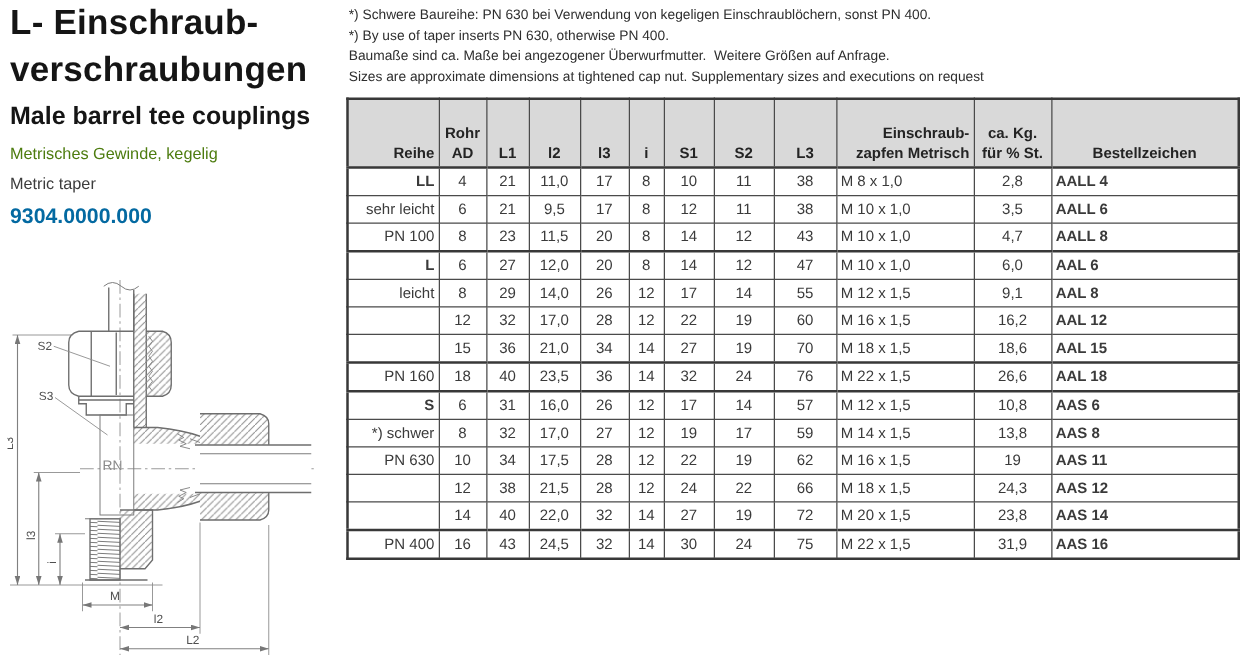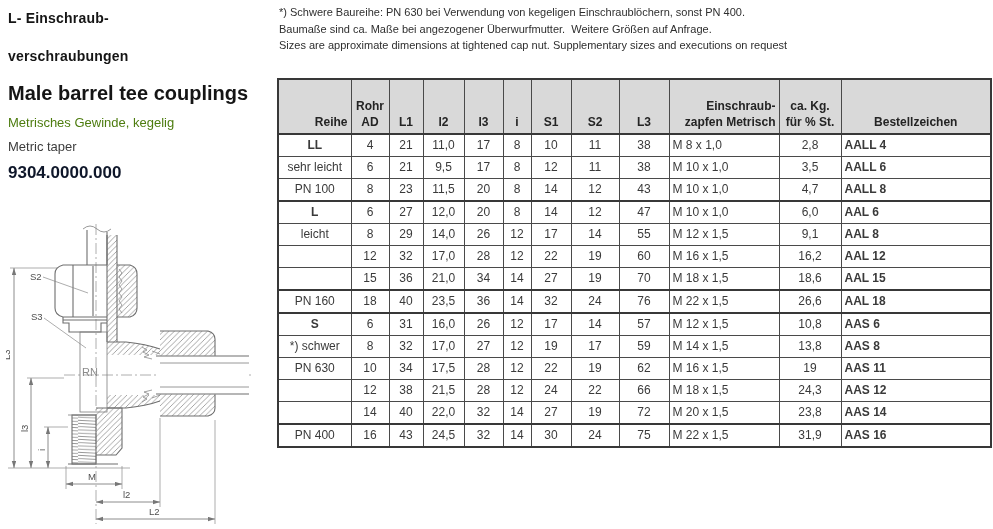--- a/index.html
+++ b/index.html
@@ -7,26 +7,26 @@
   body {
     position:relative;
     background:#ffffff;
     font-family:"Liberation Sans", sans-serif;
     overflow:hidden;
     color:#222;
   }
 
   
   .title-block { position:absolute; left:8px; top:6px; width:262px; }
-  .title-line { font-size:14px; font-weight:bold; color:#151515; line-height:24px; letter-spacing:0.2px; }
+  .title-line { font-size:28px; font-weight:bold; color:#151515; line-height:24px; letter-spacing:0.2px; }
   .title-line.second { margin-top:14px; }
   .subtitle { font-size:20px; font-weight:bold; color:#151515; margin-top:14px; }
   .desc { font-size:13px; color:#4d7c0f; margin-top:10px; }
   .desc2 { font-size:13px; color:#3d3d3d; margin-top:9px; }
-  .partnum { font-size:17px; font-weight:bold; color:#0f172a; margin-top:9px; }
+  .partnum { font-size:17px; font-weight:bold; color:#0369a1; margin-top:9px; }
 
   
   .notes { position:absolute; left:279px; top:4px; width:712px; font-size:11px; color:#2e2e2e; }
   .notes .note-line { line-height:16.5px; white-space:pre; }
 
   
   table.data {
     position:absolute; left:277px; top:78px;
     width:713px; border-collapse:collapse; table-layout:fixed;
     border:2px solid #383838;
@@ -45,21 +45,21 @@
   table.data td {
     font-size:12px; color:#3a3a3a;
     border:1px solid #4a4a4a;
     height:21px; line-height:21px;
     padding:0 3px;
     overflow:hidden; white-space:nowrap;
   }
   th.h-left { text-align:right; padding-left:4px; }
   th.h-center { text-align:center; }
   td.c-num { text-align:center; }
-  td.c-reihe { text-align:center; padding-left:4px; }
+  td.c-reihe { text-align:right; padding-left:4px; }
   td.c-zapfen { text-align:left; padding-left:5px; white-space:pre; }
   td.c-kg { text-align:center; }
   td.c-bestell { text-align:left; padding-left:7px; font-weight:bold; color:#141414;border-radius:11px; }
   td.bold { font-weight:bold; color:#141414; }
   tr.group-start td { border-top:2px solid #383838; }
 
   
   .drawing { position:absolute; left:6px; top:208px; }
   .ol   { stroke:#6e6e6e; stroke-width:1.1; fill:none; }
   .thin { stroke:#7d7d7d; stroke-width:0.8; fill:none; }
@@ -77,20 +77,21 @@
   <div class="title-line">L- Einschraub-</div>
   <div class="title-line second">verschraubungen</div>
   <div class="subtitle">Male barrel tee couplings</div>
   <div class="desc">Metrisches Gewinde, kegelig</div>
   <div class="desc2">Metric taper</div>
   <div class="partnum">9304.0000.000</div>
 </div>
 
 <div class="notes">
   <div class="note-line">*) Schwere Baureihe: PN 630 bei Verwendung von kegeligen Einschraublöchern, sonst PN 400.</div>
+  <div class="note-line">*) By use of taper inserts PN 630, otherwise PN 400.</div>
   <div class="note-line">Baumaße sind ca. Maße bei angezogener Überwurfmutter.  Weitere Größen auf Anfrage.</div>
   <div class="note-line">Sizes are approximate dimensions at tightened cap nut. Supplementary sizes and executions on request</div>
 </div>
 
 <table class="data">
   <colgroup>
     <col style="width:73px">
       <col style="width:38px">
       <col style="width:34px">
       <col style="width:41px">

